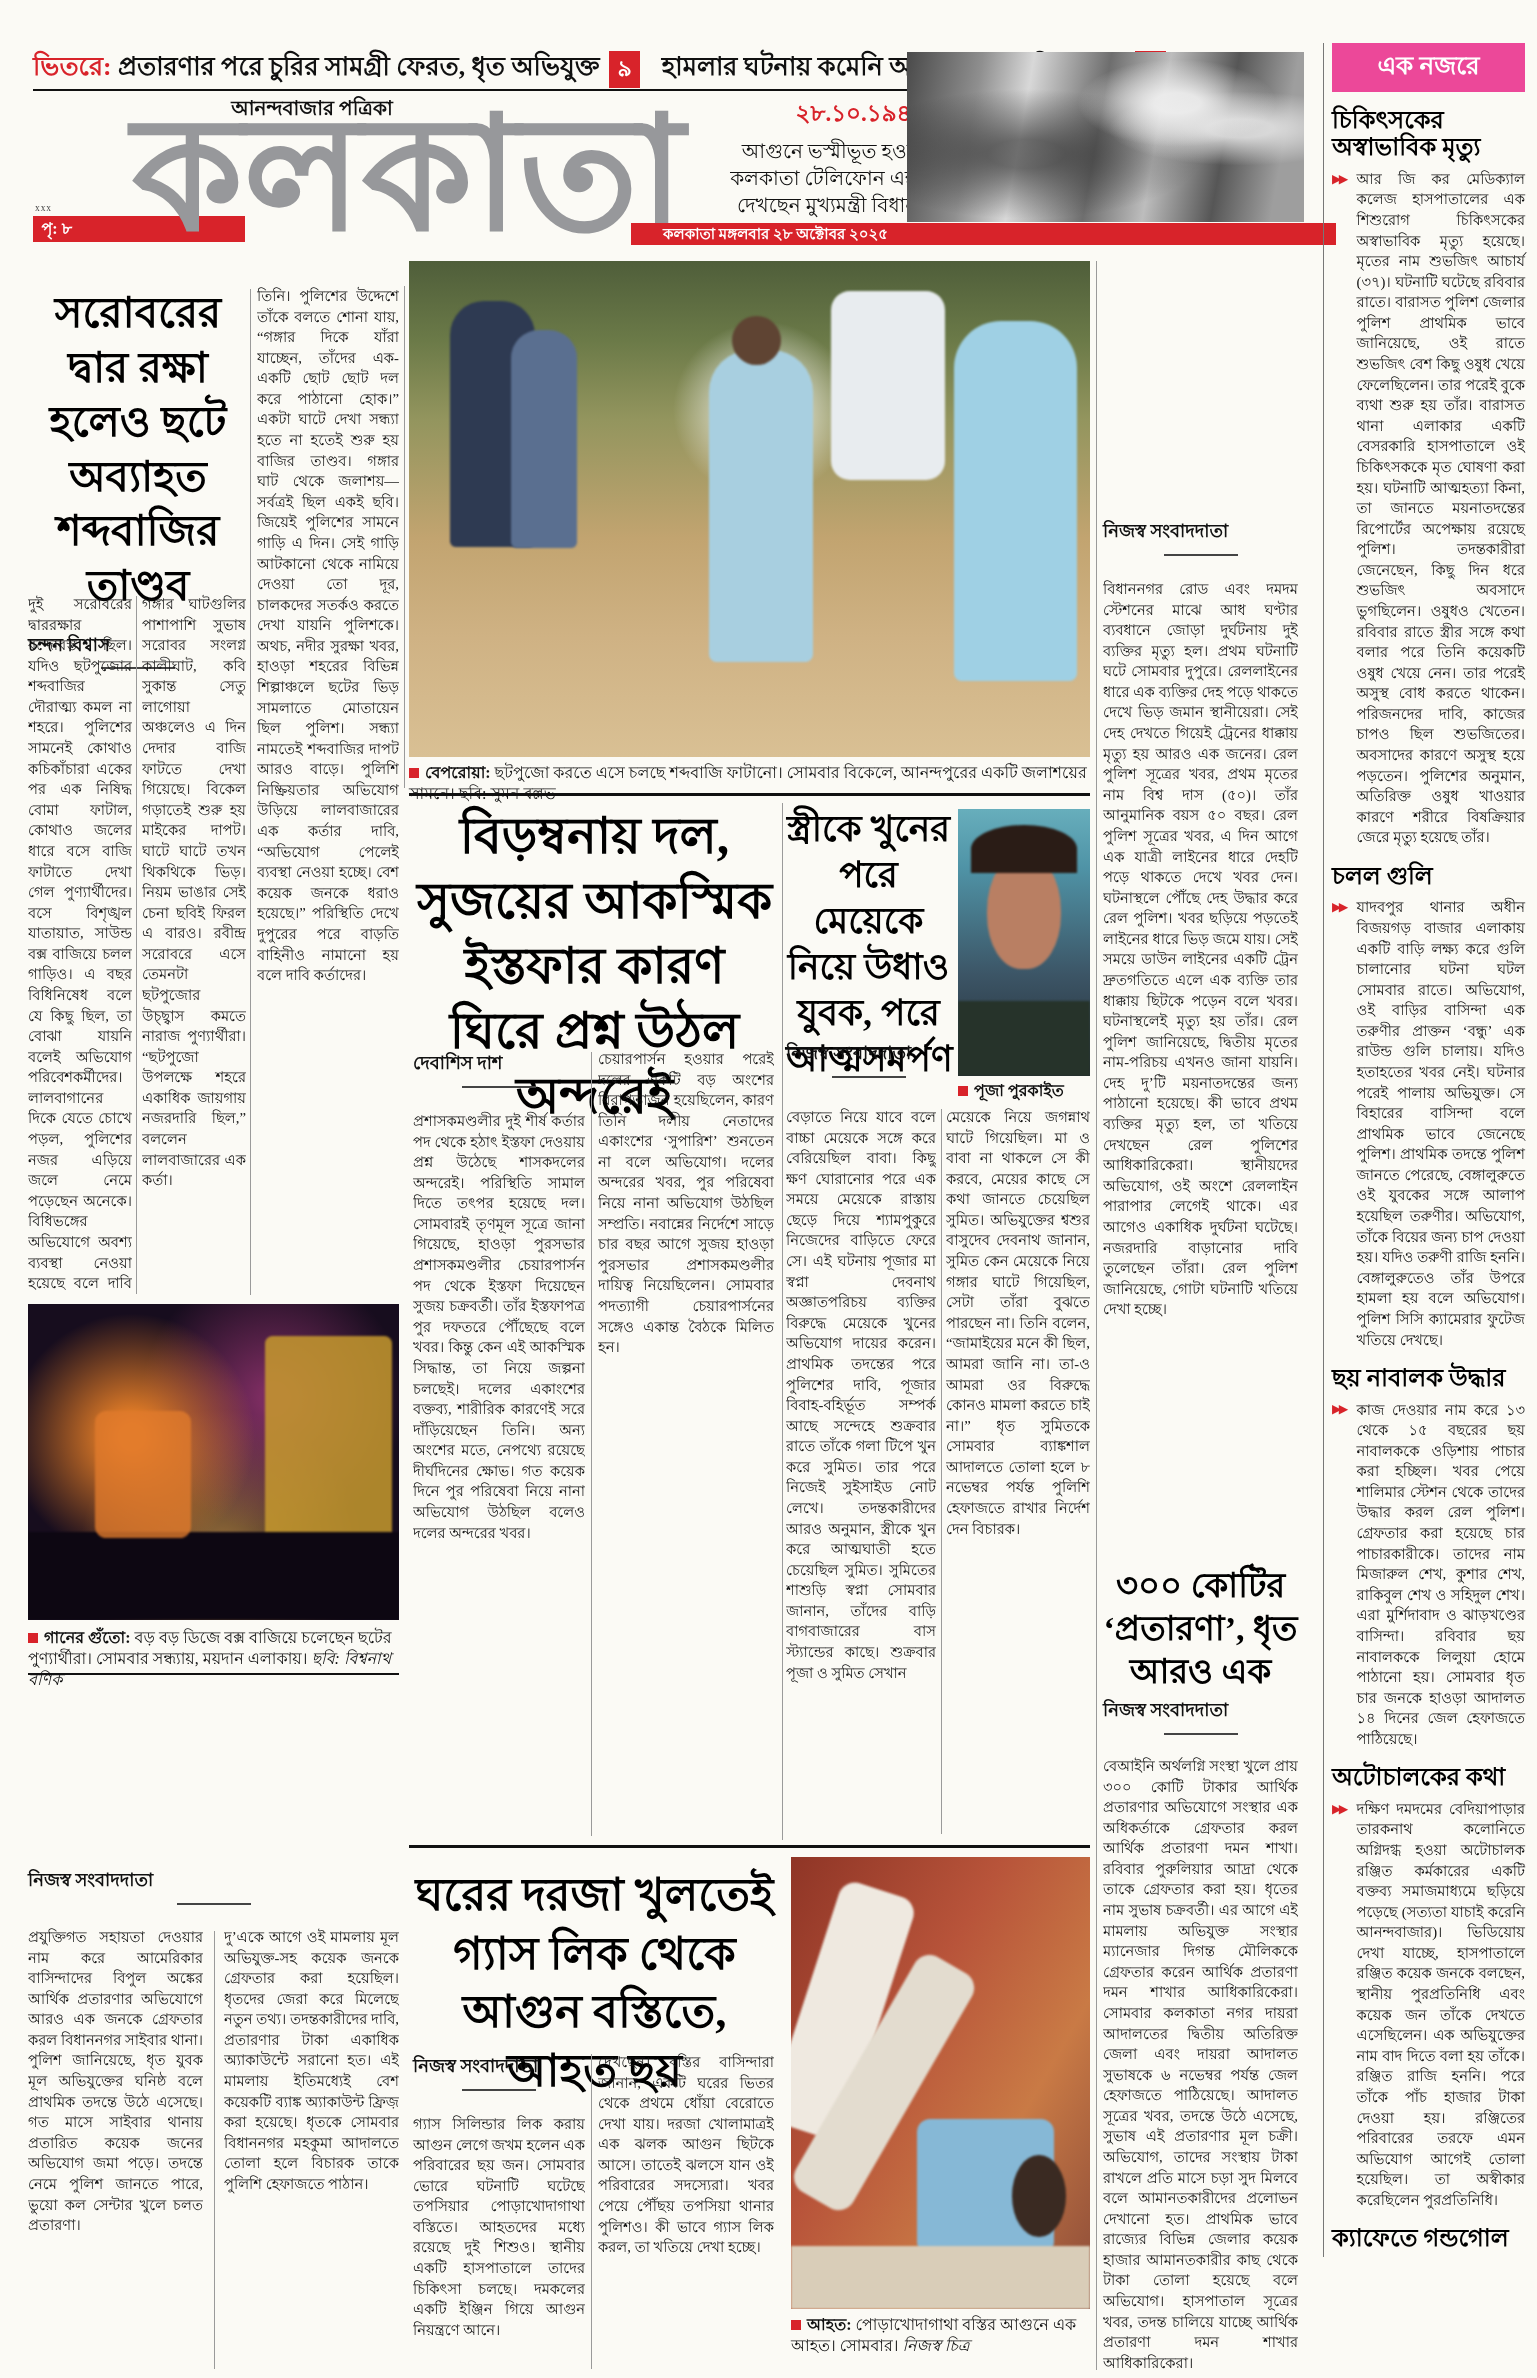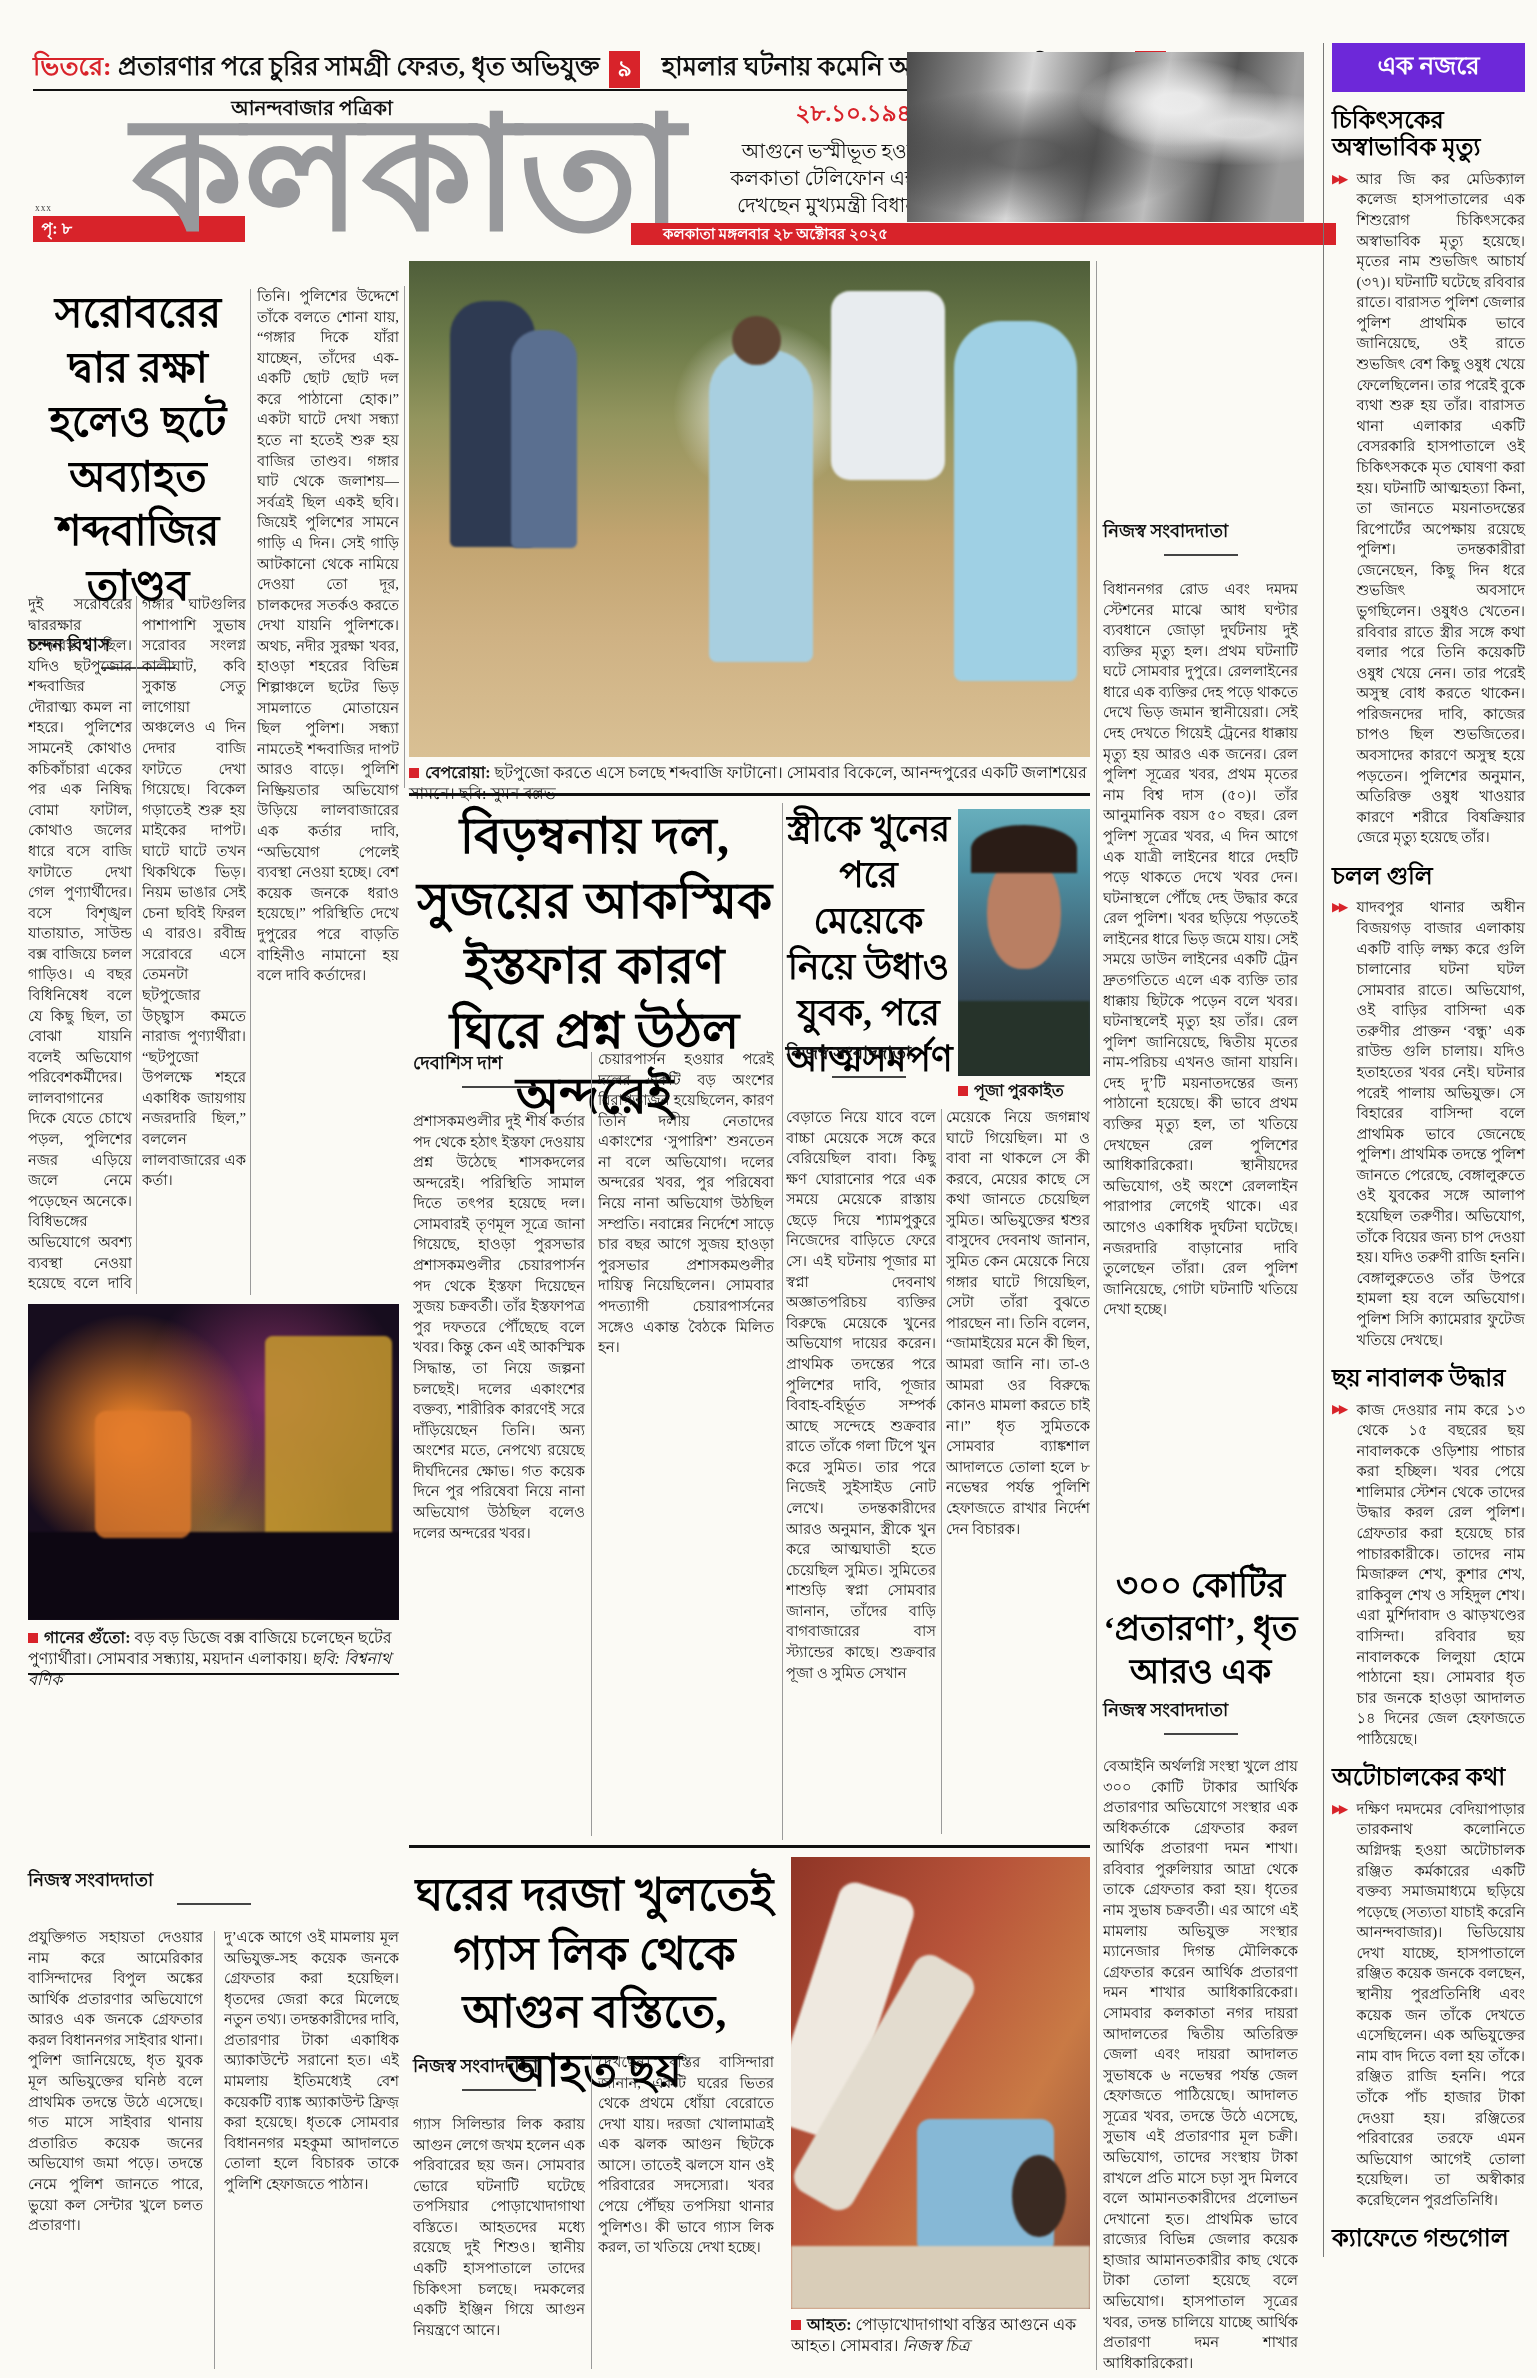--- a/index.html
+++ b/index.html
@@ -17,21 +17,21 @@
   .sq{display:inline-block;width:10.4px;height:10.4px;background:#d8232a;margin-right:5.7px;}
   .credit-i{font-style:italic;}
   .badge{display:inline-block;background:#d8232a;color:#fff;padding:0 8.5px;font-size:22px;
          font-weight:bold;margin:0 15px 0 9.5px;vertical-align:middle;}
   .topstrip{font-size:25.6px;font-weight:bold;color:#101010;white-space:nowrap;}
   .topstrip .lead{color:#d8232a;}
   .city{color:#97989b;font-weight:bold;text-align:center;}
   .band{background:#d8232a;color:#fff;font-weight:bold;}
   
   .sidebar{width:193px;}
-  .sb-head{background:#6d28d9;color:#fff;text-align:center;font-size:24.6px;font-weight:bold;
+  .sb-head{background:#ec4899;color:#fff;text-align:center;font-size:24.6px;font-weight:bold;
            padding:3.8px 0 5.7px;}
   .sb-title{font-size:24px;font-weight:bold;line-height:1.12;margin:15px 0 7.6px;color:#000;}
   .sb-body{position:relative;padding-left:24.6px;font-size:14.7px;line-height:1.4;text-align:justify;}
   .arrows{position:absolute;left:0;top:1.9px;color:#d8232a;font-size:12.3px;letter-spacing:-2.8px;}
   
   .photo{position:absolute;overflow:hidden;}
   .ph-archive{background:
       radial-gradient(ellipse at 68% 30%, rgba(240,240,240,.9) 6%, rgba(240,240,240,0) 26%),
       radial-gradient(ellipse at 84% 45%, rgba(230,230,230,.85) 7%, rgba(230,230,230,0) 28%),
       radial-gradient(ellipse at 30% 60%, rgba(40,40,40,.6) 10%, rgba(40,40,40,0) 45%),

